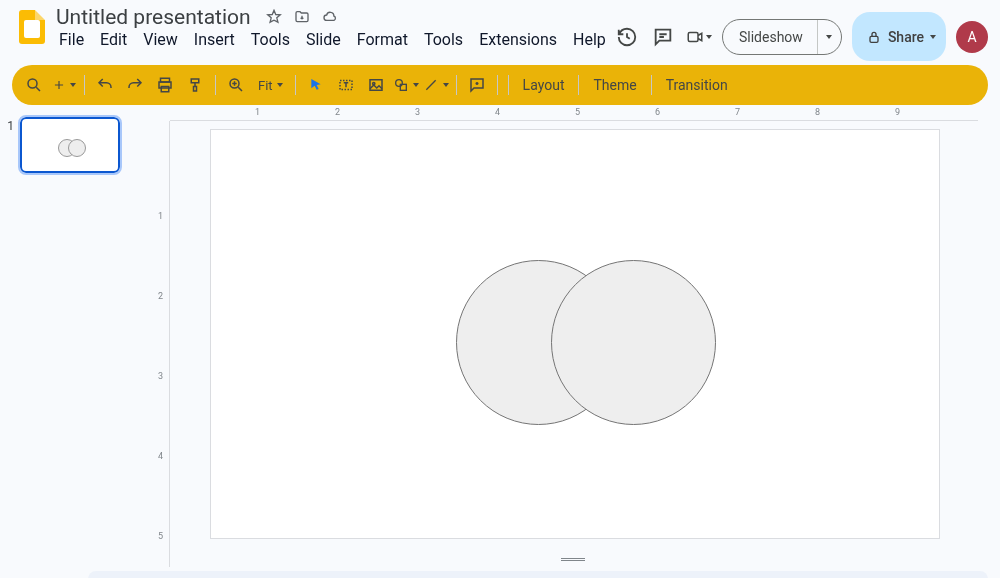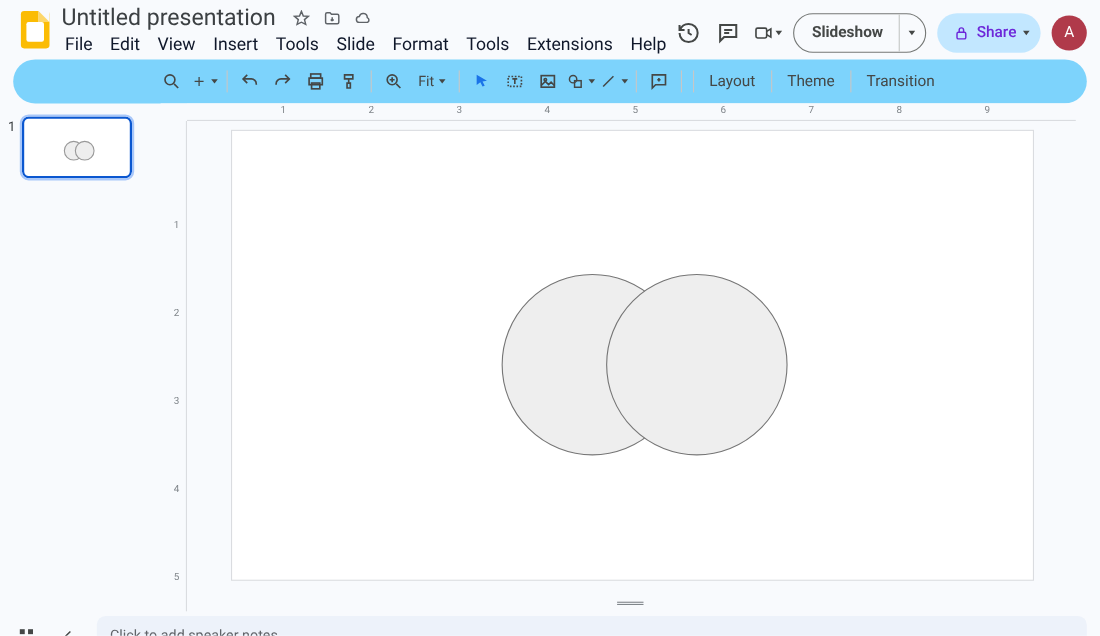--- a/index.html
+++ b/index.html
@@ -12,27 +12,27 @@
 .logo::after { content: ""; position: absolute; right: 0; top: 0; width: 0; height: 0; border-left: 10px solid #fcd66a; border-top: 10px solid #f8fafd; }
 .title-area { flex: 1; }
 .title-row { display: flex; align-items: center; gap: 10px; height: 22px; }
 .doc-title { font-size: 21px; color: #3c4043; padding: 0 4px; }
 .title-icon { width: 18px; height: 18px; display:flex; align-items:center; justify-content:center; color:#5f6368;}
 .menu-row { display: flex; gap: 2px; height: 22px; align-items: center; }
 .menu-item { padding: 2px 7px; font-size: 16px; color: #0f172a; border-radius: 4px; cursor: pointer; }
 .header-right { display: flex; align-items: center; gap: 10px; padding-top: 6px; }
 .hr-icon { width: 26px; height: 26px; display:flex; align-items:center; justify-content:center; color:#444746; cursor:pointer;}
 .slideshow-btn { display: flex; align-items: center; border: 1px solid #747775; border-radius: 18px; height: 36px; overflow: hidden; }
-.slideshow-main { padding: 0 14px 0 16px; font-size: 14px; color:#444746; font-weight: 700;}
+.slideshow-main { padding: 0 14px 0 16px; font-size: 14px; color:#444746; font-weight: 400;}
 .slideshow-drop { width: 24px; height:100%; display:flex; align-items:center; justify-content:center; border-left: 1px solid #c4c7c5;}
-.share-btn { display:flex; align-items:center; gap:6px; background:#c2e7ff; border-radius: 18px; height: 36px; padding: 0 10px 0 14px; font-weight:500; font-size:14px; color:#6d28d9;}
+.share-btn { display:flex; align-items:center; gap:6px; background:#c2e7ff; border-radius: 18px; height: 49px; padding: 0 10px 0 14px; font-weight:500; font-size:14px; color:#404040;}
 .avatar { width: 32px; height:32px; border-radius: 50%; background:#b03a4a; color:#fff; display:flex; align-items:center; justify-content:center; font-size:14px;}
 
 .toolbar-wrap { padding: 4px 12px 0 12px; }
-.toolbar { background: #7dd3fc; border-radius: 24px; height: 40px; display: flex; align-items: center; padding: 0 8px; gap: 2px; justify-content: center; }
+.toolbar { background: #eab308; border-radius: 24px; height: 40px; display: flex; align-items: center; padding: 0 8px; gap: 2px; }
 .tb-btn { min-width: 28px; height: 28px; display:flex; align-items:center; justify-content:center; border-radius: 4px; color:#444746; cursor: pointer; position:relative; font-size: 13px;}
 .tb-sep { width: 1px; height: 20px; background: #c7c7c7; margin: 0 4px; }
 .tb-zoom { padding: 0 6px; }
 .tb-drop::after{ content:""; border-left:3px solid transparent; border-right:3px solid transparent; border-top:4px solid #444746; margin-left:4px;}
 .tb-text { padding: 0 8px; font-size: 14px; color:#444746;}
 .tb-right { margin-left: auto; display:flex; align-items:center; gap:8px;}
 .rec-dot { width:10px; height:10px; border-radius:50%; border:2px solid #444746;}
 .chev-up { width:28px; height:28px; display:flex; align-items:center; justify-content:center; cursor:pointer;}
 
 .workspace { display:flex; height: 462px; }

